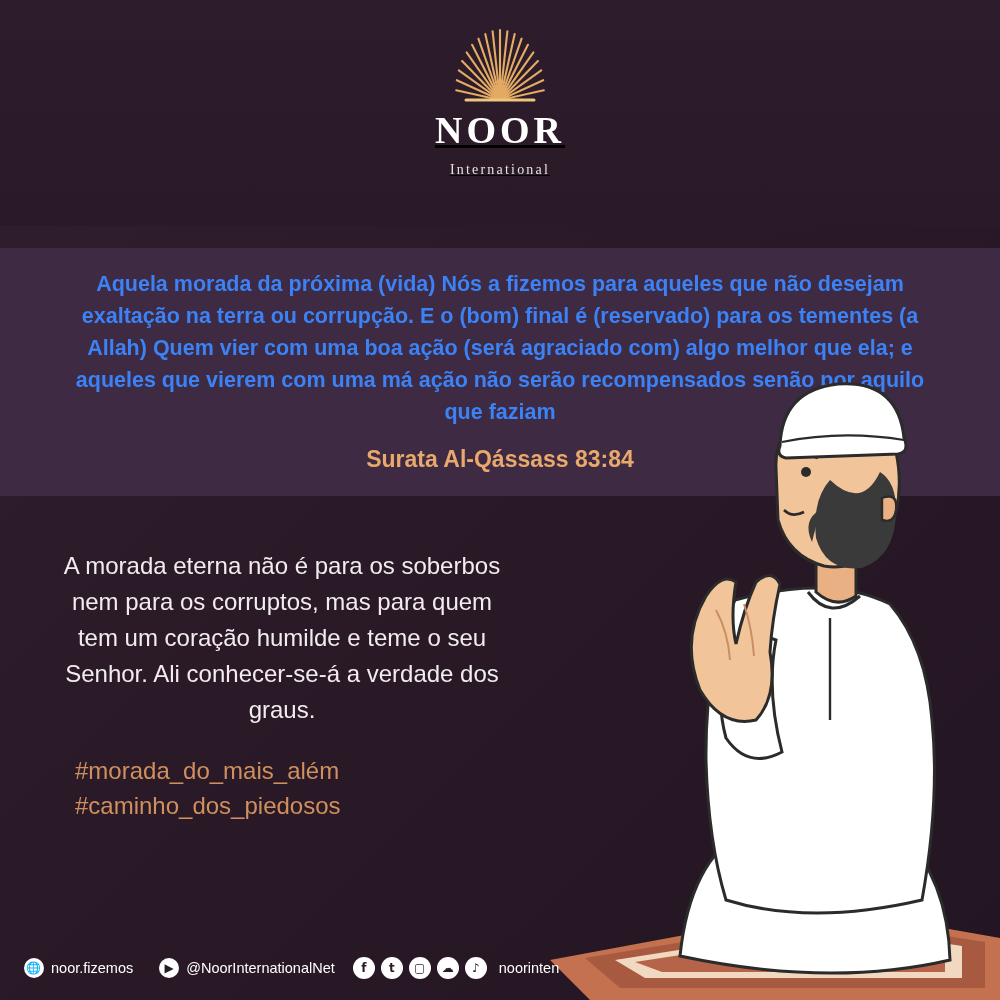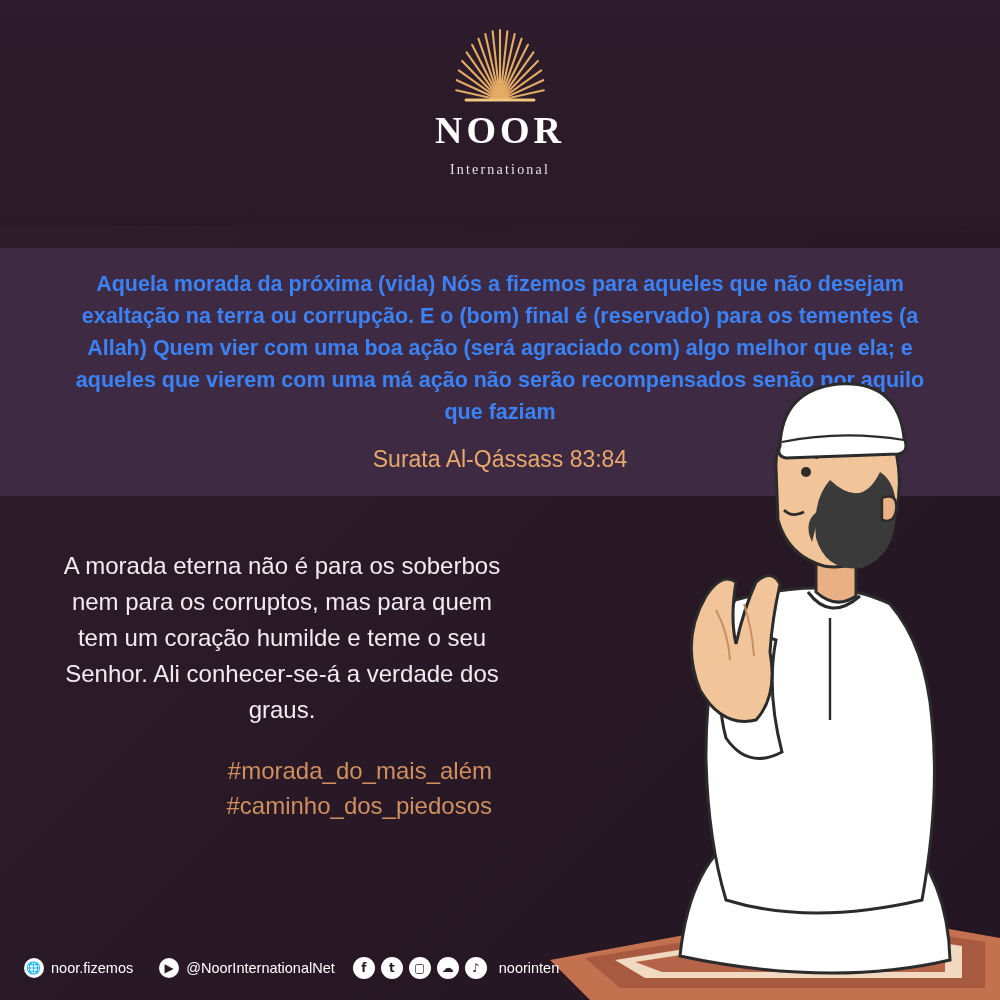--- a/index.html
+++ b/index.html
@@ -15,20 +15,21 @@
     background: linear-gradient(135deg, #30202f 0%, #2a1a27 45%, #241522 100%);
     overflow: hidden;
   }
 
   
   .header {
     position: absolute; top: 0; left: 0; width: 1000px; height: 226px;
     background: linear-gradient(180deg, #2d1d2c 0%, #2a1a28 100%);
     display: flex; flex-direction: column; align-items: center; justify-content: flex-start;
     padding-top: 24px;
+    text-decoration: underline;
   }
   .sunburst { width: 112px; height: 78px; display:block; }
   .brand {
     color: #ffffff; font-size: 38px; letter-spacing: 4px; font-weight: 700;
     font-family: "Liberation Serif", serif; margin-top: 6px;
   }
   .brand-sub {
     color: #e9dfe6; font-size: 14px; letter-spacing: 2.2px; margin-top: 10px;
     font-family: "Liberation Serif", serif;
   }
@@ -47,31 +48,31 @@
   .verse-block {
     position: absolute; top: 248px; left: 0; width: 1000px; height: 248px;
     background: #3e2a43;
     padding: 20px 58px 0 58px;
     text-align: center;
   }
   .verse-text {
     color: #3b82f6; font-size: 21.5px; font-weight: 700; line-height: 32px;
   }
   .verse-ref {
-    color: #e9a86c; font-size: 23px; font-weight: 400; margin-top: 18px;
+    color: #e9a86c; font-size: 23px; font-weight: 700; margin-top: 18px;
   }
 
   
   .commentary {
     position: absolute; top: 548px; left: 62px; width: 440px;
     color: #f2ecef; font-size: 24px; line-height: 36px; text-align: center;
   }
   .hashtags {
-    position: absolute; top: 753px; left: 52px; width: 440px;
-    color: #d08f5f; font-size: 24px; line-height: 35px; text-align: right;
+    position: absolute; top: 753px; left: 75px; width: 440px;
+    color: #d08f5f; font-size: 24px; line-height: 35px; text-align: left;
   }
 
   
   .footer {
     position: absolute; bottom: 0; left: 0; width: 1000px; height: 64px;
     display: flex; align-items: center; padding-left: 24px; gap: 8px;
     color: #ffffff; font-size: 14.5px;
   }
   .footer-item { display: flex; align-items: center; gap: 7px; }
   .footer-sep { width: 10px; }

